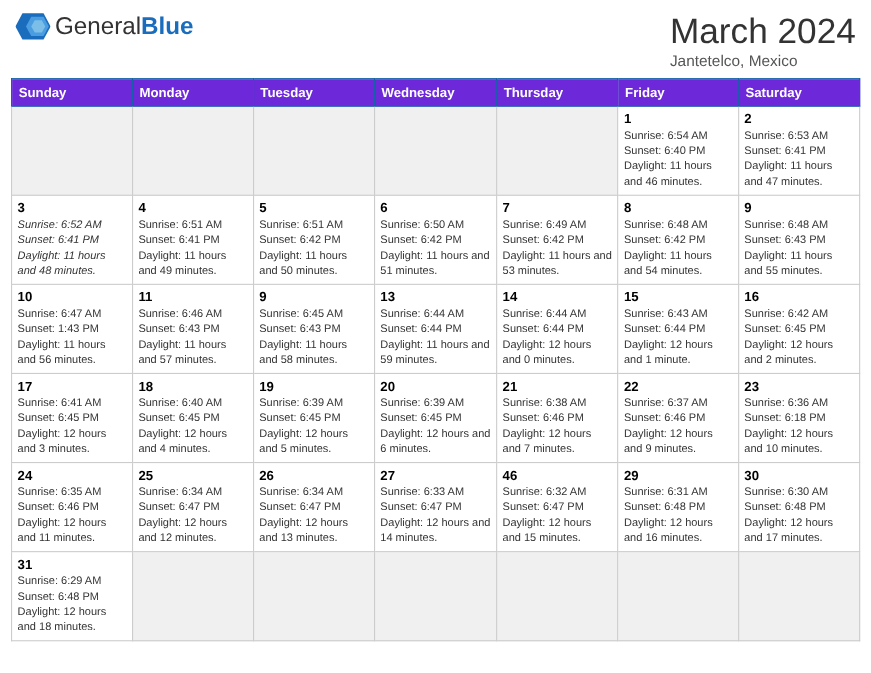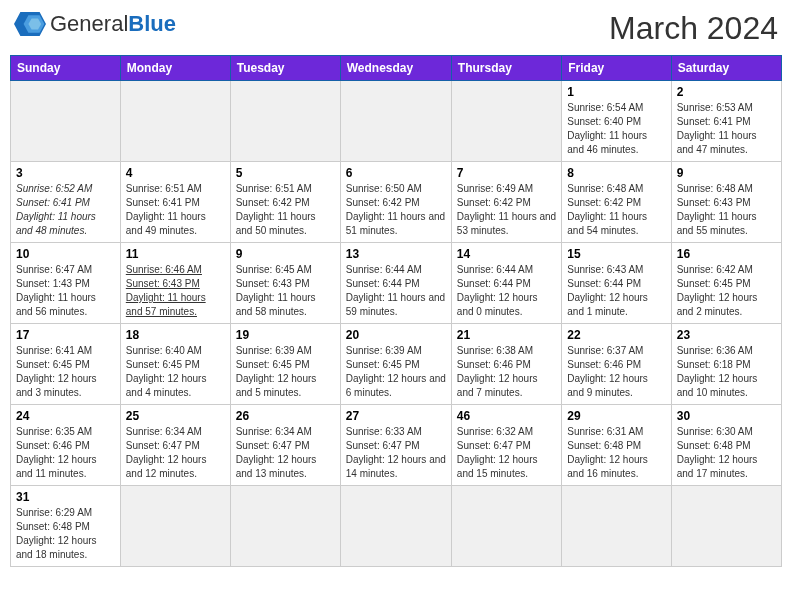--- a/index.html
+++ b/index.html
@@ -83,20 +83,21 @@
       <polygon points="8,2 32,2 40,17 32,32 8,32 0,17" fill="#1a6dbd"></polygon>
       <polygon points="18,6 32,6 38,17 32,28 18,28 12,17" fill="#4a9de0"></polygon>
       <polygon points="22,10 30,10 34,17 30,24 22,24 18,17" fill="#7bbfe8"></polygon>
     </svg>
     <div>
       <span style="font-size:22px;color:#333;font-weight:normal;">General</span><span style="font-size:22px;color:#1a6dbd;font-weight:bold;">Blue</span>
     </div>
   </div>
   <div class="title-block">
     <div class="month-title">March 2024</div>
+    <div class="subtitle">Jantetelco, Mexico</div>
   </div>
 </div>
 
 <table class="calendar">
   <thead>
     <tr>
     <th>Sunday</th>
         <th>Monday</th>
         <th>Tuesday</th>
         <th>Wednesday</th>
@@ -171,21 +172,21 @@
       </tr>
       <tr>
         <td>
           <div class="day-num">10</div>
           <div class="day-info" style="white-space: pre-line;">Sunrise: 6:47 AM
 Sunset: 1:43 PM
 Daylight: 11 hours and 56 minutes.</div>
         </td>
         <td>
           <div class="day-num">11</div>
-          <div class="day-info" style="white-space: pre-line; text-decoration: underline;">Sunrise: 6:46 AM
+          <div class="day-info" style="white-space: pre-line;">Sunrise: 6:46 AM
 Sunset: 6:43 PM
 Daylight: 11 hours and 57 minutes.</div>
         </td>
         <td>
           <div class="day-num">9</div>
           <div class="day-info" style="white-space: pre-line;">Sunrise: 6:45 AM
 Sunset: 6:43 PM
 Daylight: 11 hours and 58 minutes.</div>
         </td>
         <td>

